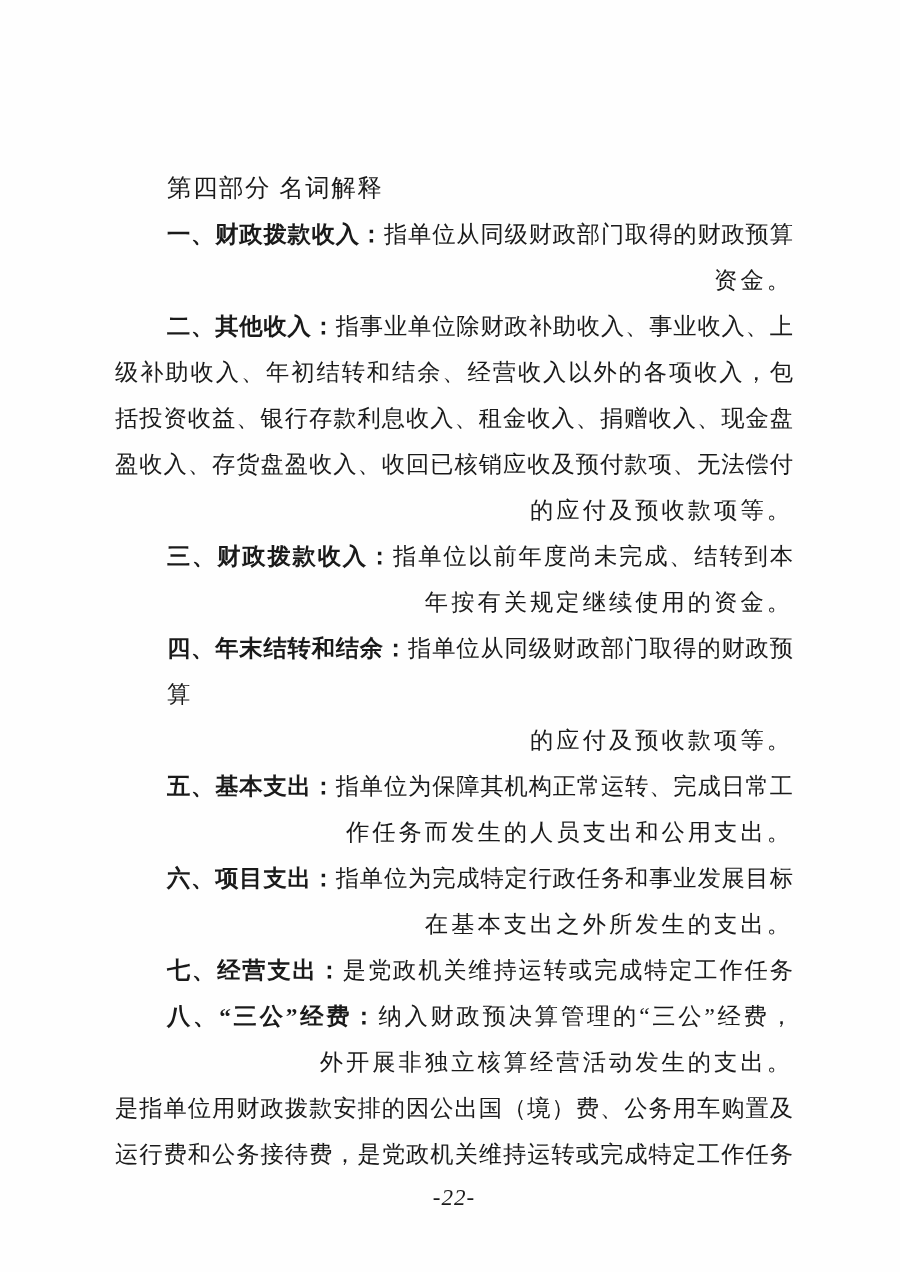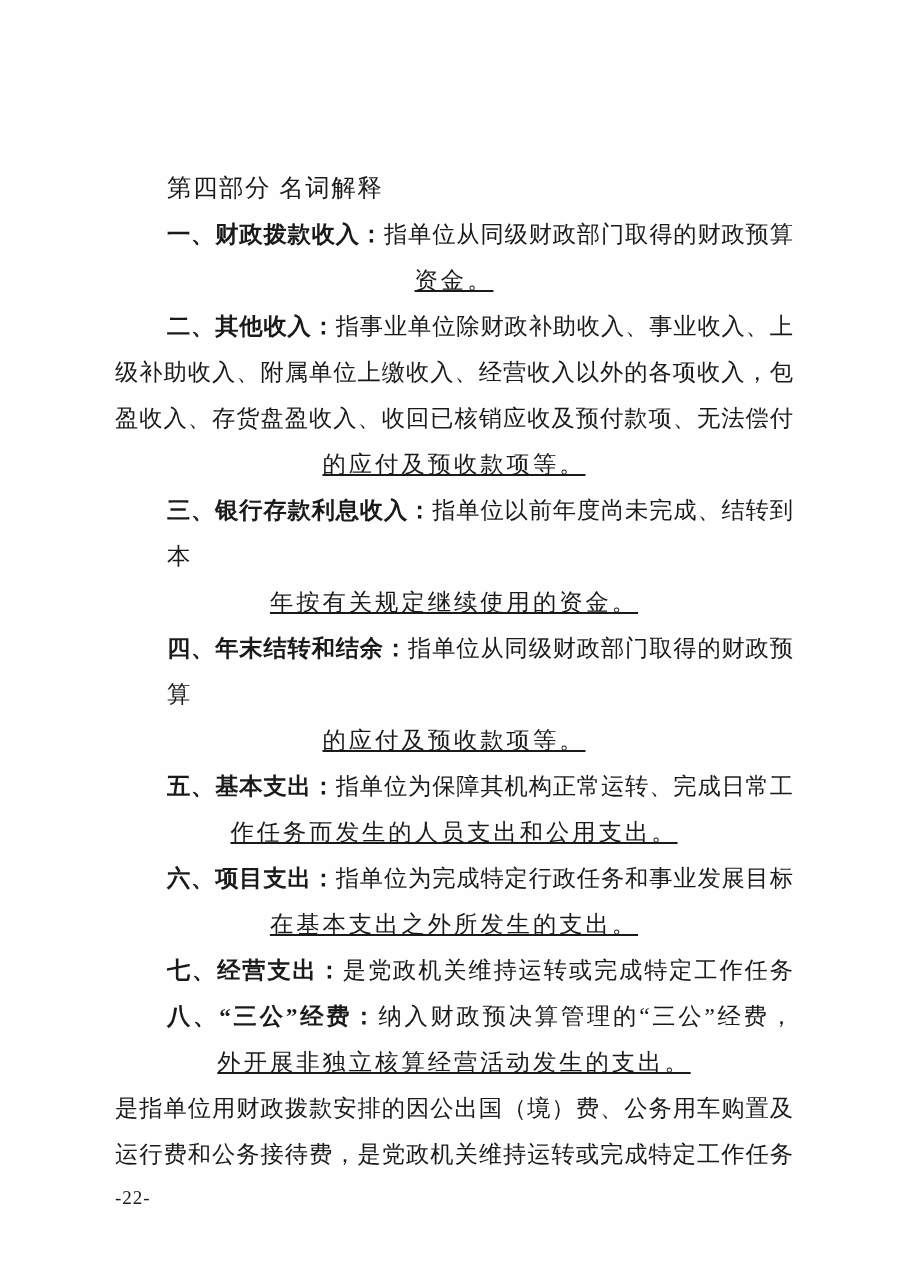--- a/index.html
+++ b/index.html
@@ -29,62 +29,64 @@
     color: #1a1a1a;
   }
   
   .fill {
     text-align: justify;
     text-align-last: justify;
     text-justify: inter-character;
   }
   
   .short {
-    text-align: center;
+    text-align: right;
     letter-spacing: 3px;
-    text-decoration: underline;
   }
   
   .first {
     padding-left: 52px;
   }
   .doc-title {
     font-family: "Liberation Sans", "DejaVu Sans", sans-serif;
     font-weight: normal;
     font-size: 24.5px;
     letter-spacing: 1.5px;
   }
   .term {
     font-weight: bold;
     margin-top: 40px;
   }
   .page-number {
-    font-size: 19px;
+    text-align: center;
+    font-size: 23px;
     line-height: 42px;
     letter-spacing: 1px;
     color: #1a1a1a;
+    font-style: italic;
   }
 </style>
 </head>
 <body>
 
 <div class="page">
   <div class="text-block">
 
     <div class="line first doc-title">第四部分 名词解释</div>
 
     <div class="line first fill"><b class="term">一、财政拨款收入：</b><span>指单位从同级财政部门取得的财政预算</span></div>
     <div class="line short">资金。</div>
 
     <div class="line first fill"><b class="term">二、其他收入：</b><span>指事业单位除财政补助收入、事业收入、上</span></div>
-    <div class="line fill">级补助收入、附属单位上缴收入、经营收入以外的各项收入，包</div>
+    <div class="line fill">级补助收入、年初结转和结余、经营收入以外的各项收入，包</div>
+    <div class="line fill">括投资收益、银行存款利息收入、租金收入、捐赠收入、现金盘</div>
     <div class="line fill">盈收入、存货盘盈收入、收回已核销应收及预付款项、无法偿付</div>
     <div class="line short">的应付及预收款项等。</div>
 
-    <div class="line first fill"><b class="term">三、银行存款利息收入：</b><span>指单位以前年度尚未完成、结转到本</span></div>
+    <div class="line first fill"><b class="term">三、财政拨款收入：</b><span>指单位以前年度尚未完成、结转到本</span></div>
     <div class="line short">年按有关规定继续使用的资金。</div>
 
     <div class="line first fill"><b class="term">四、年末结转和结余：</b><span>指单位从同级财政部门取得的财政预算</span></div>
     <div class="line short">的应付及预收款项等。</div>
 
     <div class="line first fill"><b class="term">五、基本支出：</b><span>指单位为保障其机构正常运转、完成日常工</span></div>
     <div class="line short">作任务而发生的人员支出和公用支出。</div>
 
     <div class="line first fill"><b class="term">六、项目支出：</b><span>指单位为完成特定行政任务和事业发展目标</span></div>
     <div class="line short">在基本支出之外所发生的支出。</div>

